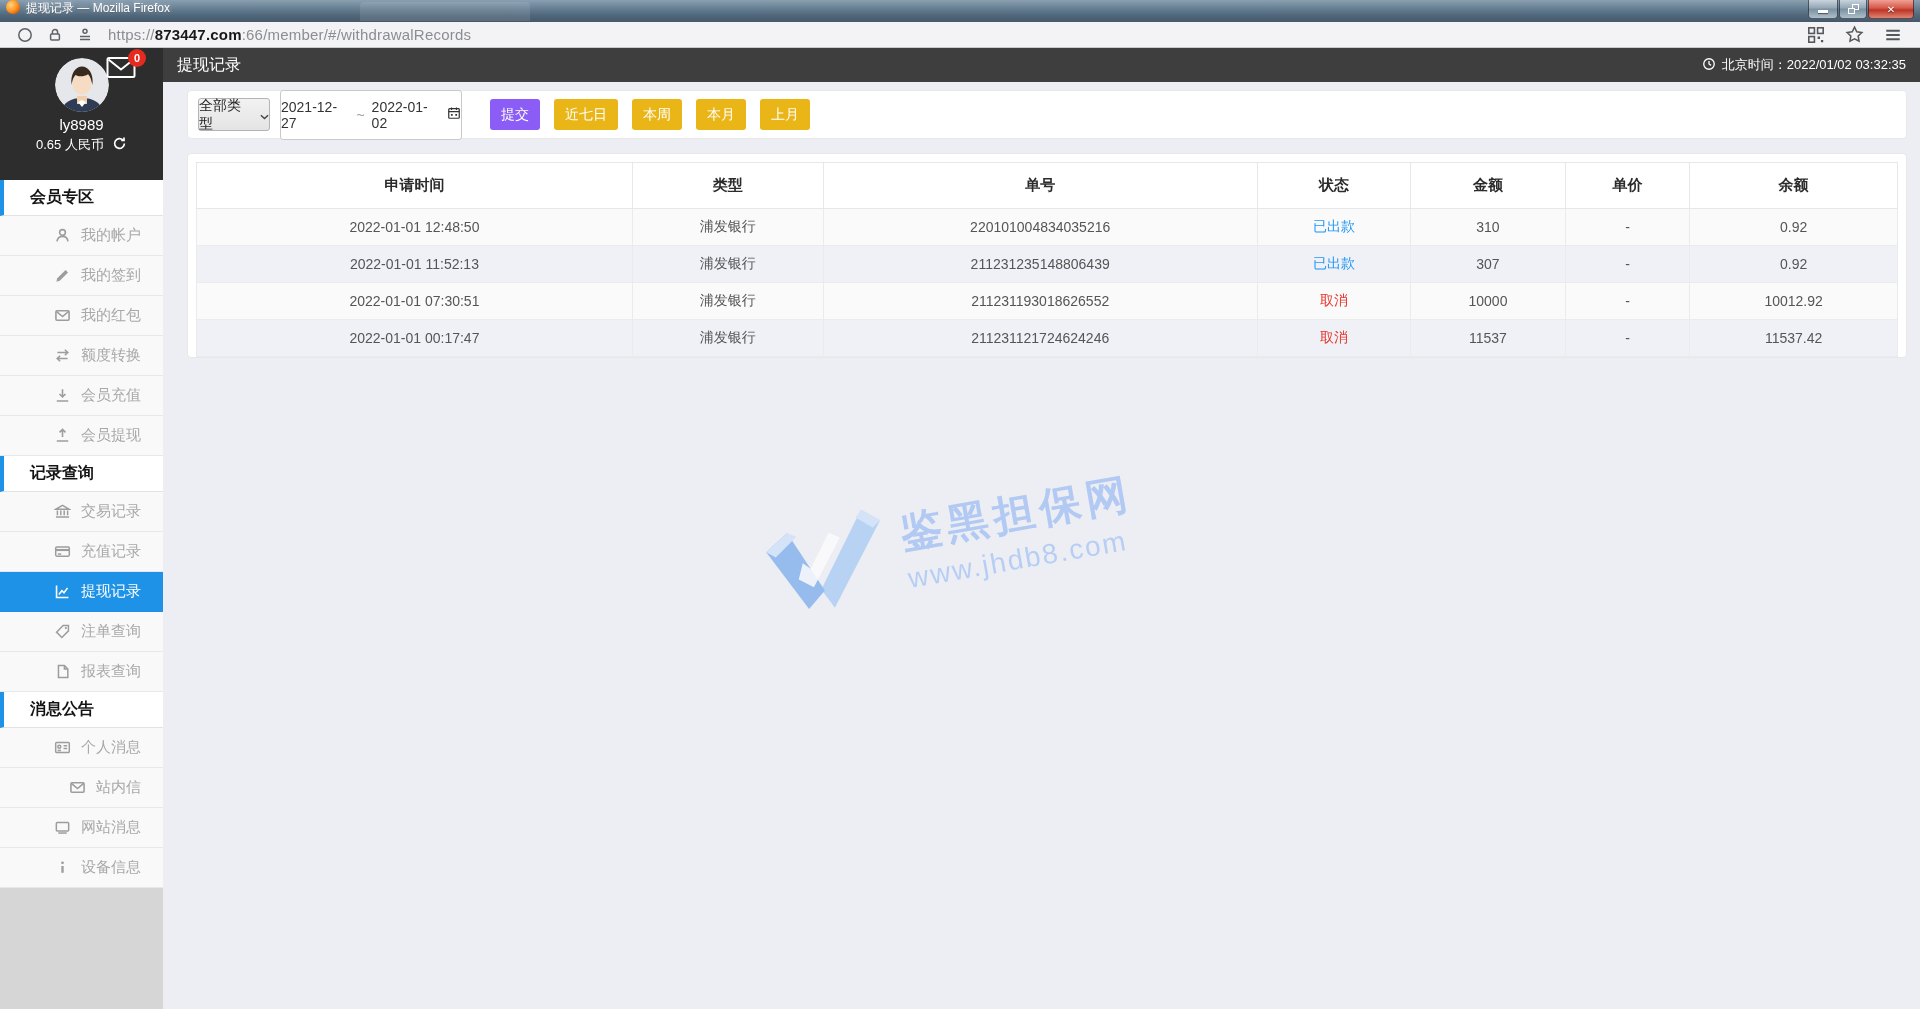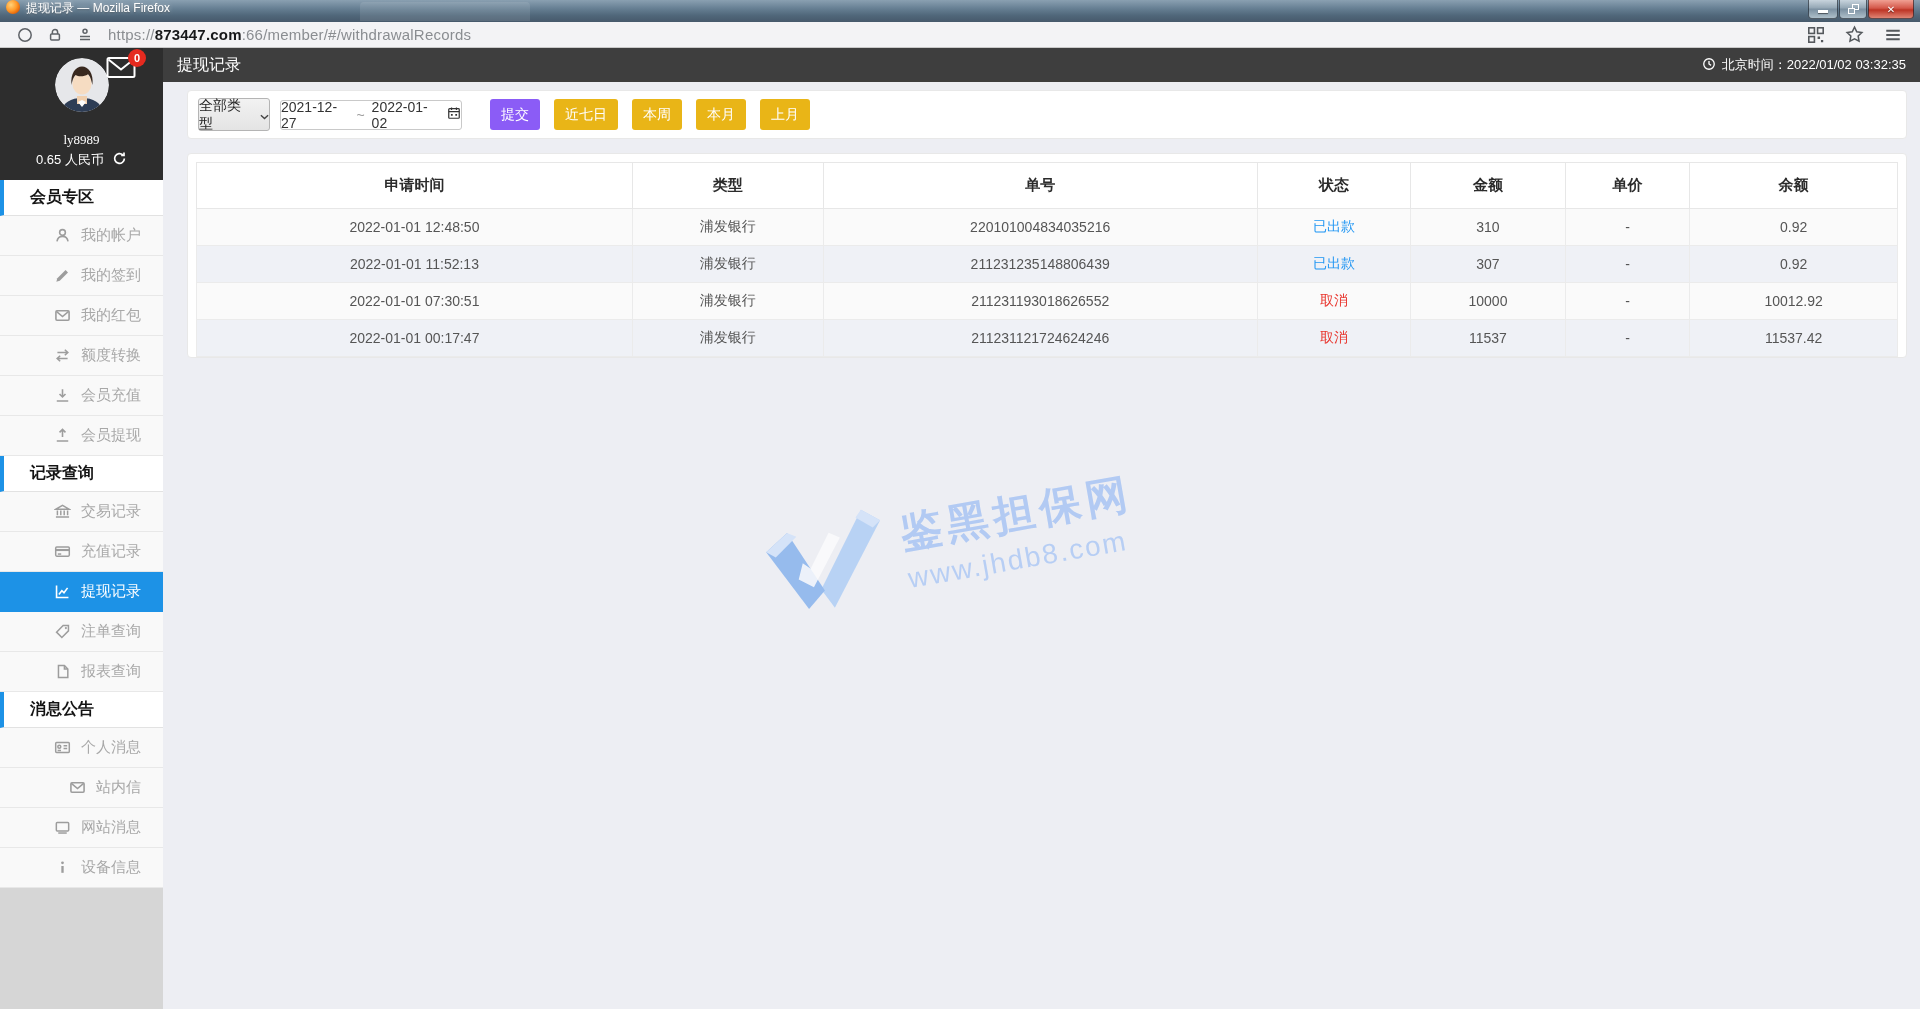--- a/index.html
+++ b/index.html
@@ -44,21 +44,21 @@
   .main { flex:1; display:flex; flex-direction:column; background:#edeef3; }
 
   
   .user-panel { height:132px; background:#2d2d2d; position:relative; color:#fff;
     text-align:center; flex:0 0 auto; }
   .avatar { width:54px; height:54px; border-radius:50%; margin:10px auto 0; display:block; }
   .mail-wrap { position:absolute; left:106px; top:8px; }
   .badge { position:absolute; right:-10px; top:-7px; min-width:18px; height:18px;
     background:#e52a1f; color:#fff; border-radius:50%; font-size:11px; line-height:18px;
     padding:0 2px; font-weight:bold; }
-  .uname { font-size:13px; margin-top:20px;font-family:Liberation Serif, serif; }
+  .uname { font-size:15px; margin-top:4px; }
   .ubalance { font-size:13px; margin-top:3px; display:flex; justify-content:center;
     align-items:center; gap:8px; }
 
   .menu { background:#fbfbfb; flex:0 0 auto; }
   .sec-header { height:36px; background:#fff; border-left:4px solid #1d92e6;
     border-bottom:1px solid #e2e2e2; display:flex; align-items:center; padding-left:26px;
     font-size:16px; font-weight:bold; color:#141414; }
   .side-item { height:40px; border-bottom:1px solid #e8e8e8; display:flex;
     align-items:center; justify-content:flex-end; padding-right:22px; gap:10px;
     color:#a8a8a8; font-size:15px; background:#f9f9f9; cursor:pointer; }
@@ -73,21 +73,21 @@
   .topbar .pg-title { font-size:16px; }
   .topbar .time { font-size:13px; display:flex; align-items:center; gap:6px; }
 
   
   .content { flex:1; padding:8px 13px 0 24px; position:relative; }
   .card { background:#fff; border:1px solid #e8e8e8; border-radius:4px; }
   .filter-card { height:49px; display:flex; align-items:center; padding:0 10px; gap:10px; }
   .sel { width:72px; height:33px; background:linear-gradient(#f2f2f2,#e4e4e4);
     border:1px solid #b4b4b4; border-radius:3px; display:flex; align-items:center;
     justify-content:center; gap:6px; font-size:14px; color:#222; cursor:pointer; }
-  .daterange { width:182px; height:30px; background:#fff; border:1px solid #c9c9c9;
+  .daterange { width:182px; height:50px; background:#fff; border:1px solid #c9c9c9;
     border-radius:3px; display:flex; align-items:center; justify-content:center; gap:7px;
     font-size:14px; color:#333; }
   .btn { height:31px; border:none; border-radius:3px; color:#fff; font-size:14px;
     padding:0 11px; cursor:pointer; font-family:inherit; }
   .btn-submit { background:#8b5cf6; margin-left:18px; }
   .btn-yellow { background:#e9b517; margin-left:4px; }
   .btn-yellow:first-of-type { margin-left:32px; }
 
   .table-card { margin-top:14px; padding:8px 8px 0; }
   table.rec { width:100%; border-collapse:collapse; table-layout:fixed; }

